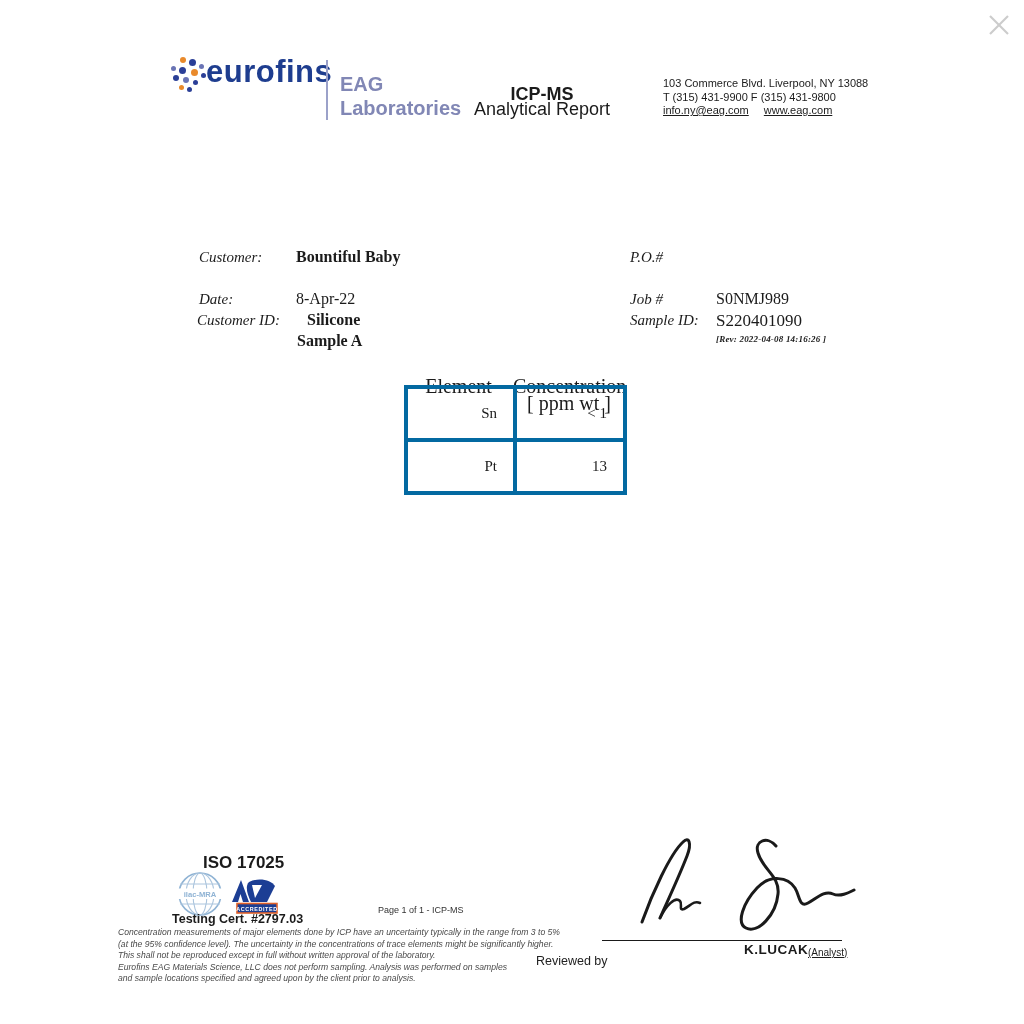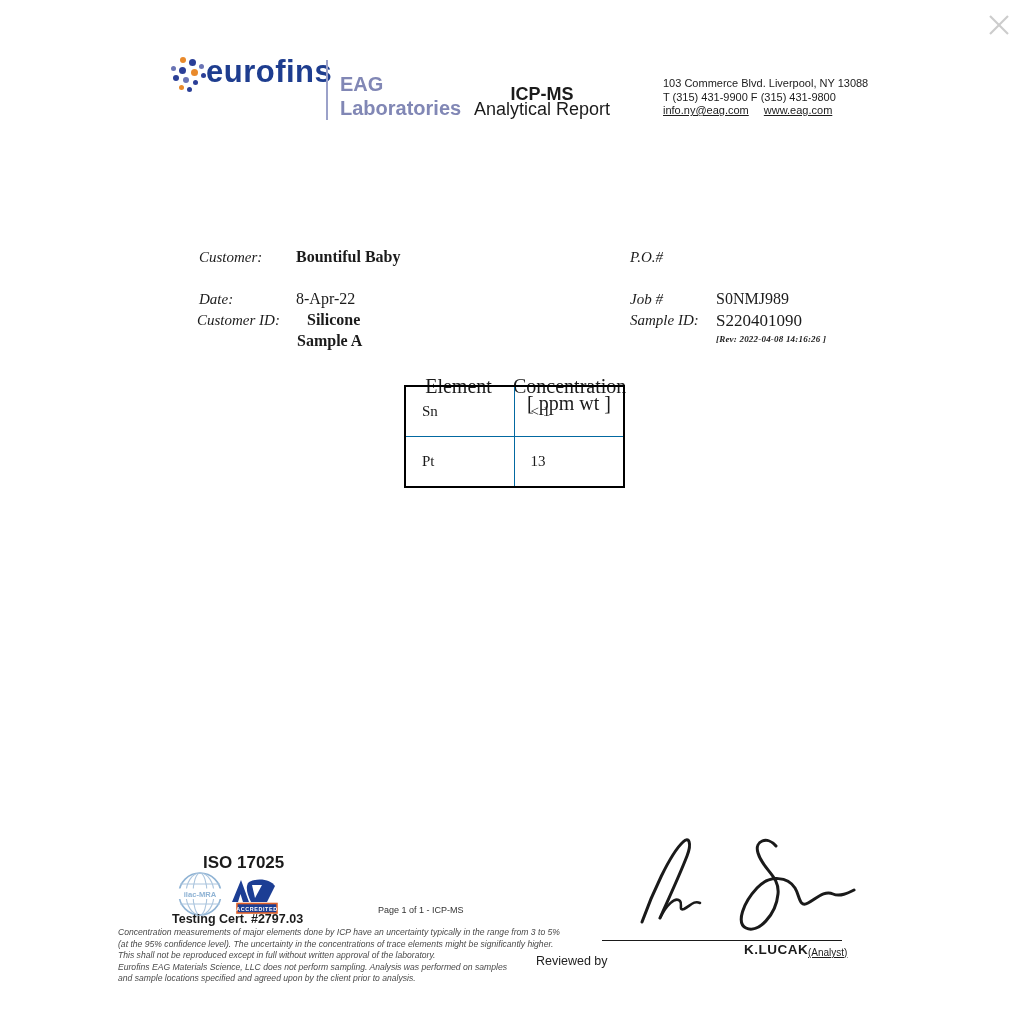--- a/index.html
+++ b/index.html
@@ -28,21 +28,21 @@
   
   .ser { font-family: "Liberation Serif", serif; }
   .lab { font-style: italic; font-size: 15px; }
   .val { font-size: 16px; }
   .b { font-weight: bold; }
   .rev-note { font-size: 9px; font-weight: bold; font-style: italic; letter-spacing: 0.2px; }
 
   
   .tbl-head { font-family: "Liberation Serif", serif; font-size: 20px; text-align: center; margin-top: 24px; }
   table.results { left: 404px; top: 385px; position: absolute; border-collapse: collapse; border: 2px solid #000; }
-  table.results td { border: 1px solid #0369a1; text-align: left; font-family: "Liberation Serif", serif; font-size: 15px; height: 17px; padding: 16px; }
+  table.results td { border: 4px solid #0369a1; text-align: right; font-family: "Liberation Serif", serif; font-size: 15px; height: 17px; padding: 16px; }
   table.results td.c1 { width: 109px; }
   table.results td.c2 { width: 110px; }
 
   
   .iso { left: 203px; top: 853px; font-size: 17px; font-weight: bold; }
   .ilac-logo { left: 177px; top: 871px; width: 46px; height: 46px; }
   .a2la-logo { left: 229px; top: 876px; width: 50px; height: 40px; }
   .cert { left: 172px; top: 912px; font-size: 12.5px; font-weight: bold; }
   .page-info { left: 378px; top: 905px; font-size: 9px; color: #333; }
 

